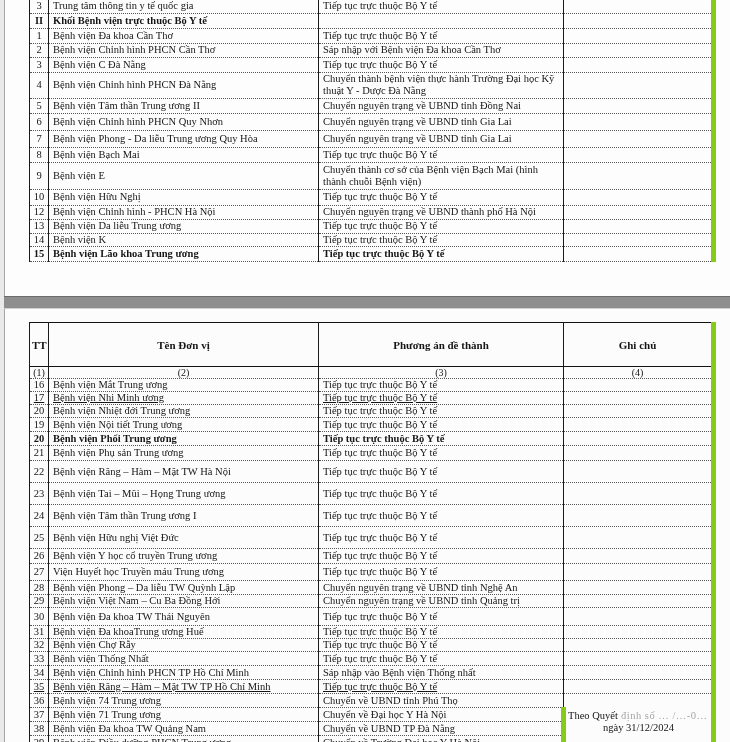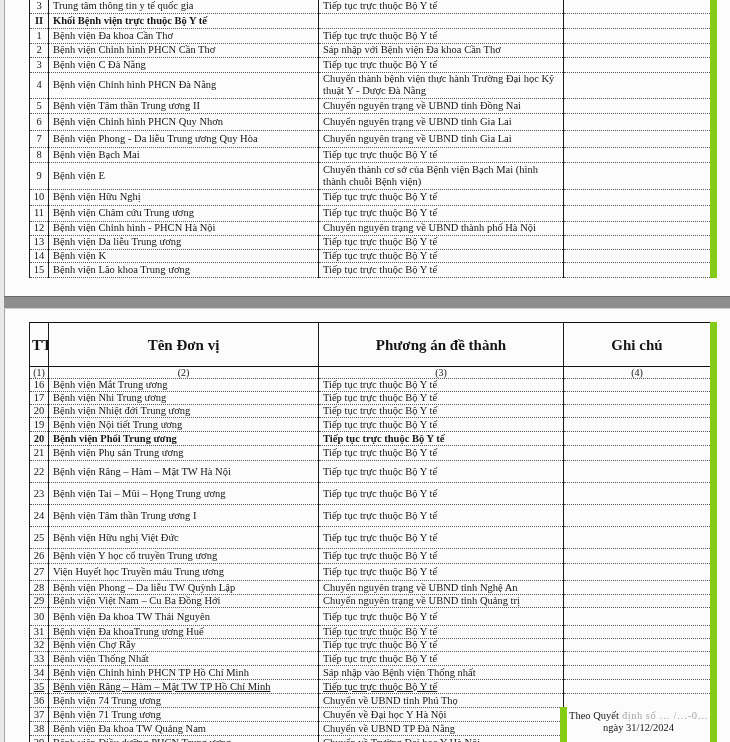--- a/index.html
+++ b/index.html
@@ -22,26 +22,26 @@
   col.c-tt{width:19px;}
   col.c-name{width:270px;}
   col.c-plan{width:245px;}
   col.c-note{width:150px;}
 
   td,th{
     font-size:10.5px;line-height:12px;vertical-align:middle;
     padding:0 2px;overflow:hidden;
     border-left:1px solid #1a1a1a;
   }
-  td:last-child,th:last-child{border-right:7px solid #84cc16;}
+  td:last-child,th:last-child{border-right:5px solid #84cc16;}
   tbody td{border-bottom:1px dotted #565656;}
   td.tt{text-align:center;padding:0;}
   td.name,td.plan{text-align:left;padding-left:4px;}
   tr.section td{font-weight:bold;}
-  #t2 thead th{font-weight:bold;text-align:center;border-bottom:1px solid #111;height:43px;font-size:15px;}
+  #t2 thead th{font-weight:bold;text-align:center;border-bottom:1px solid #111;height:43px;font-size:11px;}
   #t2 thead td.sub{text-align:center;height:11px;font-size:10px;line-height:10px;border-bottom:1px dotted #565656;padding:0;}
   td.note-merged{text-align:center;vertical-align:middle;font-size:10.5px;}
   .note-faded{opacity:.4;letter-spacing:.5px;filter:blur(.4px);}
   .note-line{white-space:nowrap;}
 </style>
 </head>
 <body>
 
 <div class="gutter-left"></div>
 
@@ -119,45 +119,39 @@
           <td class="name">Bệnh viện E</td>
           <td class="plan">Chuyển thành cơ sở của Bệnh viện Bạch Mai (hình thành chuỗi Bệnh viện)</td>
           <td class="notecol"></td>
         </tr>
         <tr style="height: 16px;">
           <td class="tt">10</td>
           <td class="name">Bệnh viện Hữu Nghị</td>
           <td class="plan">Tiếp tục trực thuộc Bộ Y tế</td>
           <td class="notecol"></td>
         </tr>
-        <tr style="height: 16px;">
-          <td class="tt">11</td>
-          <td class="name">Bệnh viện Châm cứu Trung ương</td>
-          <td class="plan">Tiếp tục trực thuộc Bộ Y tế</td>
-          <td class="notecol"></td>
-        </tr>
         <tr style="height: 14px;">
           <td class="tt">12</td>
           <td class="name">Bệnh viện Chỉnh hình - PHCN Hà Nội</td>
           <td class="plan">Chuyển nguyên trạng về UBND thành phố Hà Nội</td>
           <td class="notecol"></td>
         </tr>
         <tr style="height: 14px; margin-left: 24px;">
           <td class="tt">13</td>
           <td class="name">Bệnh viện Da liễu Trung ương</td>
           <td class="plan">Tiếp tục trực thuộc Bộ Y tế</td>
           <td class="notecol"></td>
         </tr>
         <tr style="height: 13px;">
           <td class="tt">14</td>
           <td class="name">Bệnh viện K</td>
           <td class="plan">Tiếp tục trực thuộc Bộ Y tế</td>
           <td class="notecol"></td>
         </tr>
-        <tr style="height: 15px;">
+        <tr style="height: 15px; font-weight: bold;">
           <td class="tt">15</td>
           <td class="name">Bệnh viện Lão khoa Trung ương</td>
           <td class="plan">Tiếp tục trực thuộc Bộ Y tế</td>
           <td class="notecol"></td>
         </tr>
       </tbody>
   </table>
 </div>
 
 <div class="page-gap"></div>
@@ -184,23 +178,23 @@
           <td class="sub">(4)</td>
         </tr>
       </thead>
     <tbody id="t2body">
         <tr style="height: 13px;">
           <td class="tt">16</td>
           <td class="name">Bệnh viện Mắt Trung ương</td>
           <td class="plan">Tiếp tục trực thuộc Bộ Y tế</td>
           <td class="notecol"></td>
         </tr>
-        <tr style="height: 13px;">
+        <tr style="height: 13px; text-decoration: underline;">
           <td class="tt">17</td>
-          <td class="name">Bệnh viện Nhi Trung ương</td>
+          <td class="name">Bệnh viện Nhi Minh ương</td>
           <td class="plan">Tiếp tục trực thuộc Bộ Y tế</td>
           <td class="notecol"></td>
         </tr>
         <tr style="height: 13px;">
           <td class="tt">20</td>
           <td class="name">Bệnh viện Nhiệt đới Trung ương</td>
           <td class="plan">Tiếp tục trực thuộc Bộ Y tế</td>
           <td class="notecol"></td>
         </tr>
         <tr style="height: 14px;">

